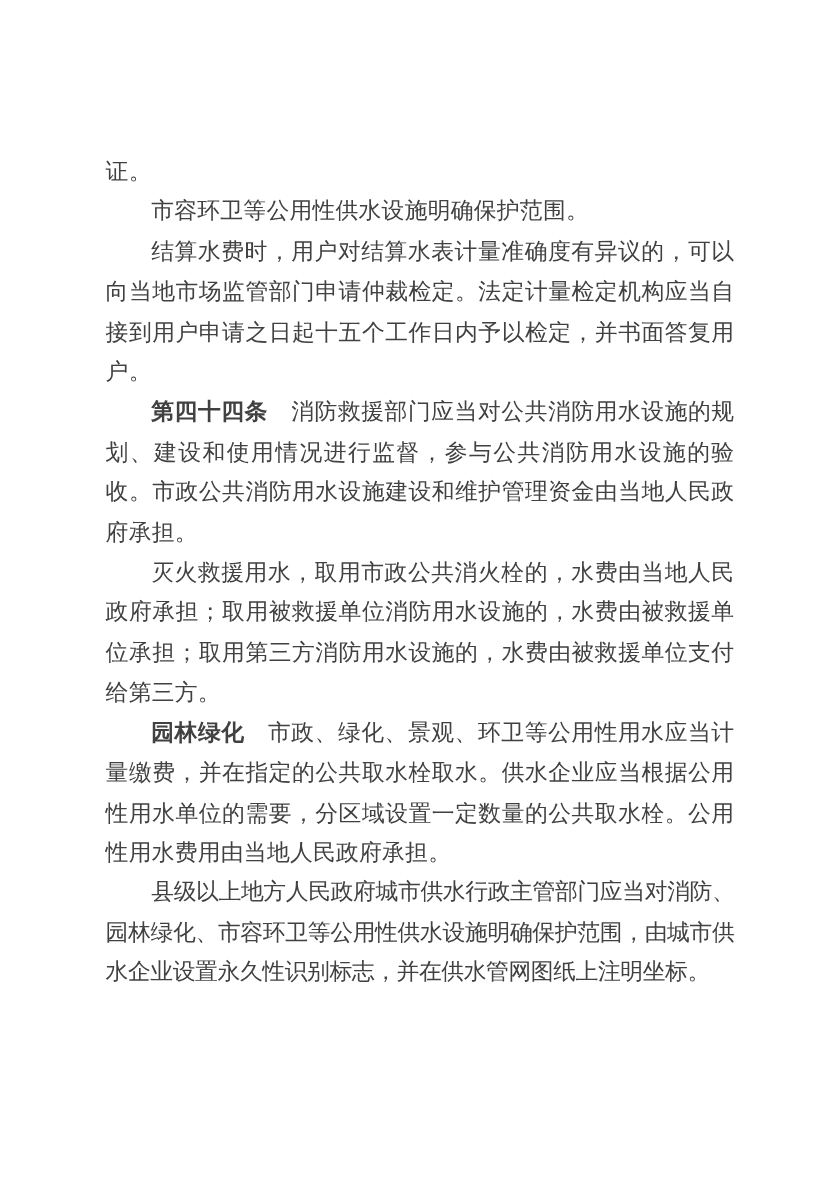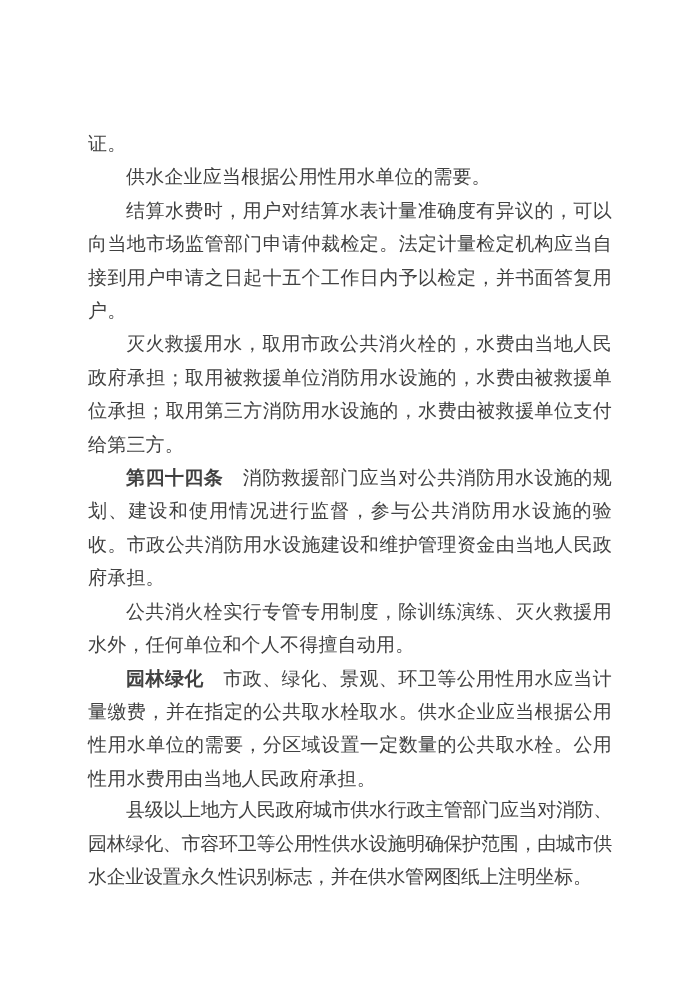--- a/index.html
+++ b/index.html
@@ -45,28 +45,27 @@
   }
 </style>
 </head>
 <body>
 
 <div class="page">
   <div class="content">
 
     <p class="para first"><span class="art"></span><span>证。</span></p>
 
-    <p class="para"><span class="art"></span><span>供水企业应当根据公用性用水单位的需要。</span></p>
+    <p class="para"><span class="art"></span><span>市容环卫等公用性供水设施明确保护范围。</span></p>
 
     <p class="para"><span class="art"></span><span>结算水费时，用户对结算水表计量准确度有异议的，可以向当地市场监管部门申请仲裁检定。法定计量检定机构应当自接到用户申请之日起十五个工作日内予以检定，并书面答复用户。</span></p>
 
+    <p class="para"><span class="art">第四十四条　</span><span>消防救援部门应当对公共消防用水设施的规划、建设和使用情况进行监督，参与公共消防用水设施的验收。市政公共消防用水设施建设和维护管理资金由当地人民政府承担。</span></p>
+
     <p class="para"><span class="art"></span><span>灭火救援用水，取用市政公共消火栓的，水费由当地人民政府承担；取用被救援单位消防用水设施的，水费由被救援单位承担；取用第三方消防用水设施的，水费由被救援单位支付给第三方。</span></p>
 
-    <p class="para"><span class="art">第四十四条　</span><span>消防救援部门应当对公共消防用水设施的规划、建设和使用情况进行监督，参与公共消防用水设施的验收。市政公共消防用水设施建设和维护管理资金由当地人民政府承担。</span></p>
-
-    <p class="para"><span class="art"></span><span>公共消火栓实行专管专用制度，除训练演练、灭火救援用水外，任何单位和个人不得擅自动用。</span></p>
 
     <p class="para"><span class="art">园林绿化　</span><span>市政、绿化、景观、环卫等公用性用水应当计量缴费，并在指定的公共取水栓取水。供水企业应当根据公用性用水单位的需要，分区域设置一定数量的公共取水栓。公用性用水费用由当地人民政府承担。</span></p>
 
     <p class="para tight"><span class="art"></span><span>县级以上地方人民政府城市供水行政主管部门应当对消防、园林绿化、市容环卫等公用性供水设施明确保护范围，由城市供水企业设置永久性识别标志，并在供水管网图纸上注明坐标。</span></p>
 
   </div>
 </div>
 
 </body></html>

